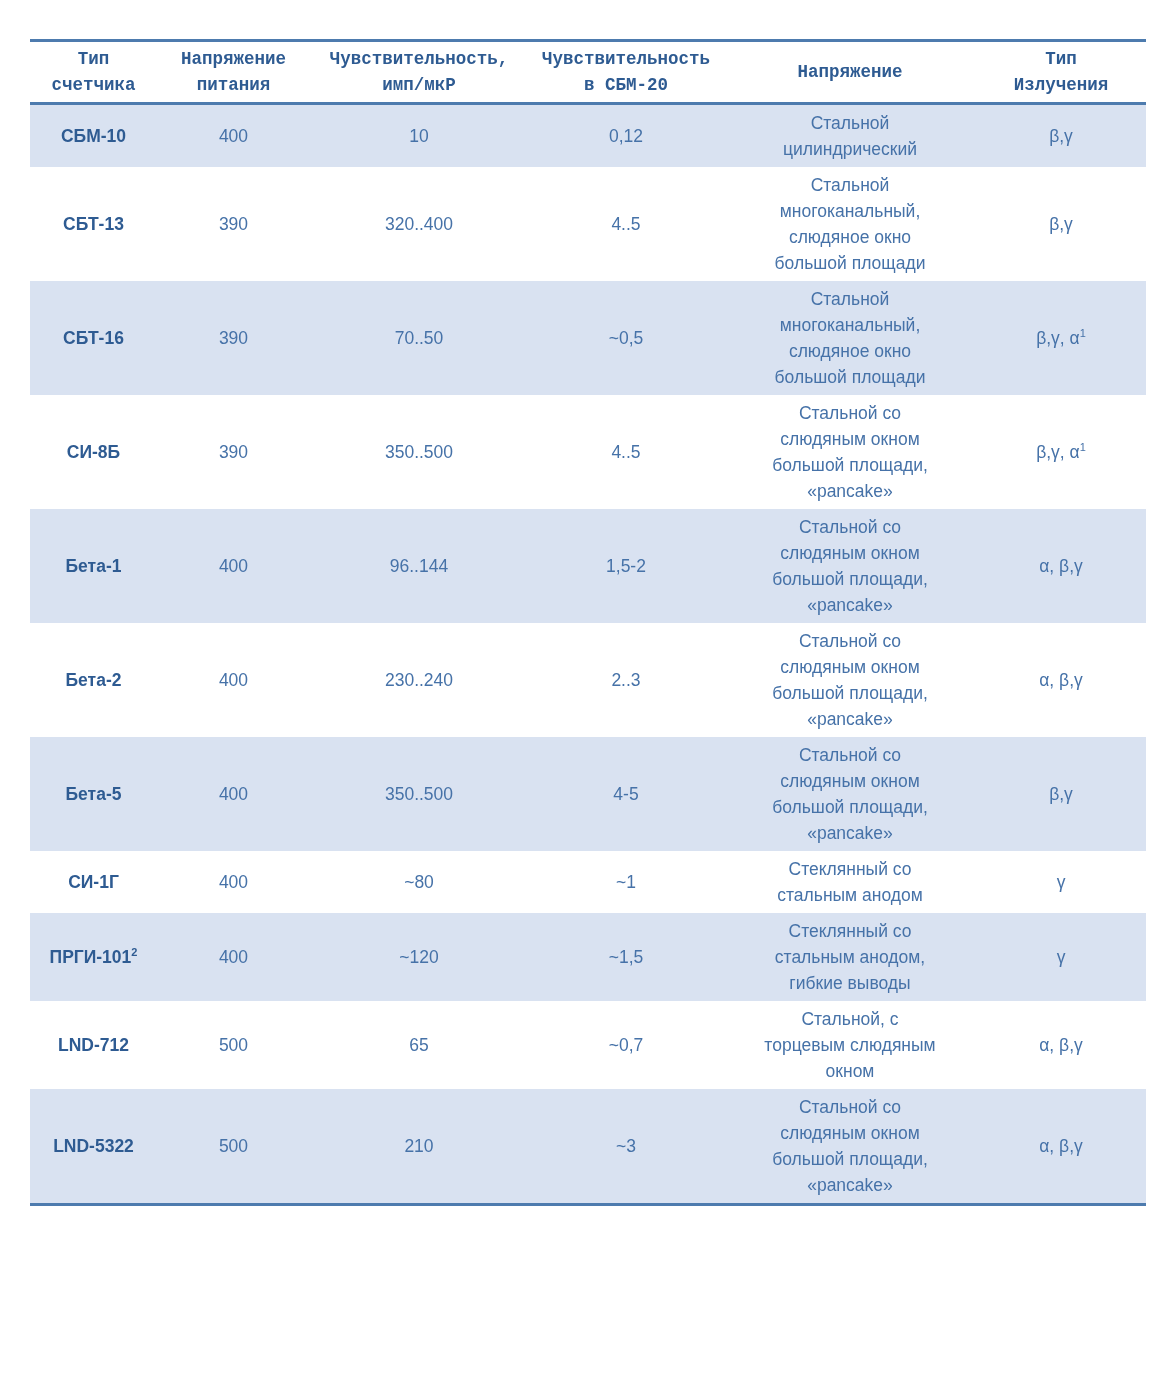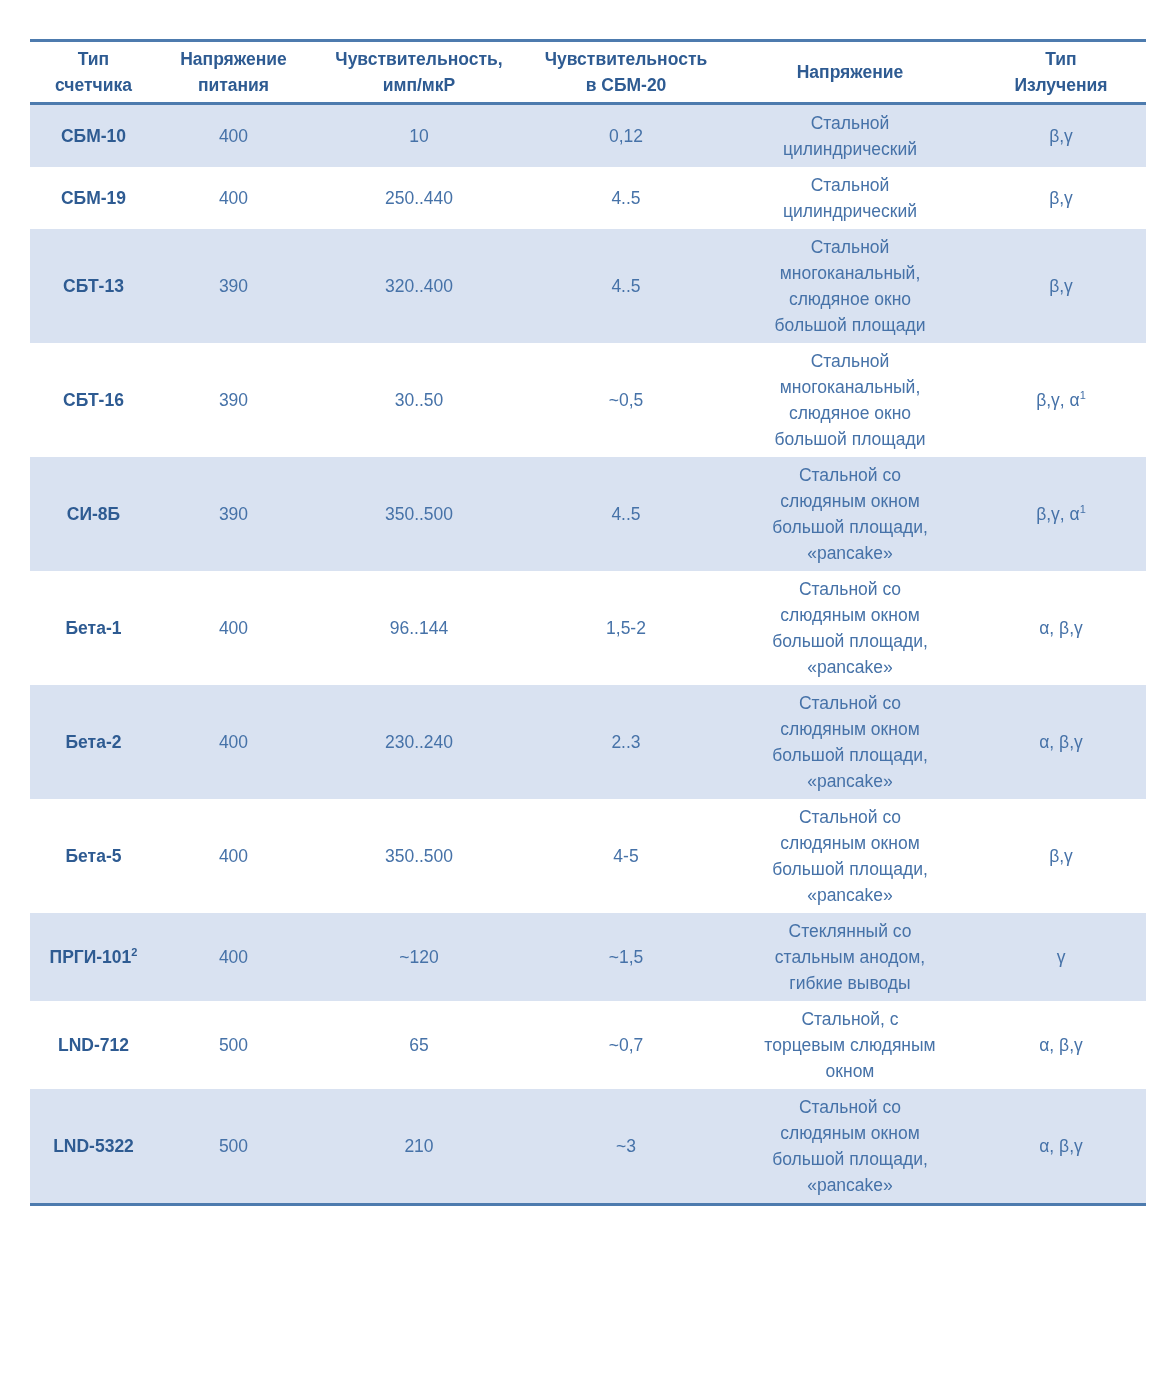--- a/index.html
+++ b/index.html
@@ -19,20 +19,21 @@
     table-layout:fixed;
     width:1116px;
     font-size:17.5px;
     line-height:26px;
     color:var(--body-text);
     border-bottom:3px solid var(--border);
   }
   thead tr{
     border-top:3px solid var(--border);
     border-bottom:3px solid var(--border);
+    font-family:Liberation Mono, monospace;
   }
   th{
     font-weight:bold;
     color:var(--header-text);
     padding:4px 6px;
     text-align:center;
     vertical-align:middle;
     white-space:pre-line;
   }
   td{
@@ -85,48 +86,39 @@
   <tr>
     <td class="c-type"><span>СБМ-10</span><sup></sup></td>
     <td>400</td>
     <td>10</td>
     <td>0,12</td>
     <td>Стальной
 цилиндрический</td>
     <td><span>β,γ</span><sup></sup></td>
   </tr>
 
-  <tr>
-    <td class="c-type"><span>СБМ-19</span><sup></sup></td>
-    <td>400</td>
-    <td>250..440</td>
-    <td>4..5</td>
-    <td>Стальной
-цилиндрический</td>
-    <td><span>β,γ</span><sup></sup></td>
-  </tr>
 
 
 
   <tr>
     <td class="c-type"><span>СБТ-13</span><sup></sup></td>
     <td>390</td>
     <td>320..400</td>
     <td>4..5</td>
     <td>Стальной
 многоканальный,
 слюдяное окно
 большой площади</td>
     <td><span>β,γ</span><sup></sup></td>
   </tr>
 
   <tr>
     <td class="c-type"><span>СБТ-16</span><sup></sup></td>
     <td>390</td>
-    <td>30..50</td>
+    <td>70..50</td>
     <td>~0,5</td>
     <td>Стальной
 многоканальный,
 слюдяное окно
 большой площади</td>
     <td><span>β,γ, α</span><sup>1</sup></td>
   </tr>
 
   <tr>
     <td class="c-type"><span>СИ-8Б</span><sup></sup></td>
@@ -169,20 +161,29 @@
     <td>400</td>
     <td>350..500</td>
     <td>4-5</td>
     <td>Стальной со
 слюдяным окном
 большой площади,
 «pancake»</td>
     <td><span>β,γ</span><sup></sup></td>
   </tr>
 
+  <tr>
+    <td class="c-type"><span>СИ-1Г</span><sup></sup></td>
+    <td>400</td>
+    <td>~80</td>
+    <td>~1</td>
+    <td>Стеклянный со
+стальным анодом</td>
+    <td><span>γ</span><sup></sup></td>
+  </tr>
 
   <tr>
     <td class="c-type"><span>ПРГИ-101</span><sup>2</sup></td>
     <td>400</td>
     <td>~120</td>
     <td>~1,5</td>
     <td>Стеклянный со
 стальным анодом,
 гибкие выводы</td>
     <td><span>γ</span><sup></sup></td>

